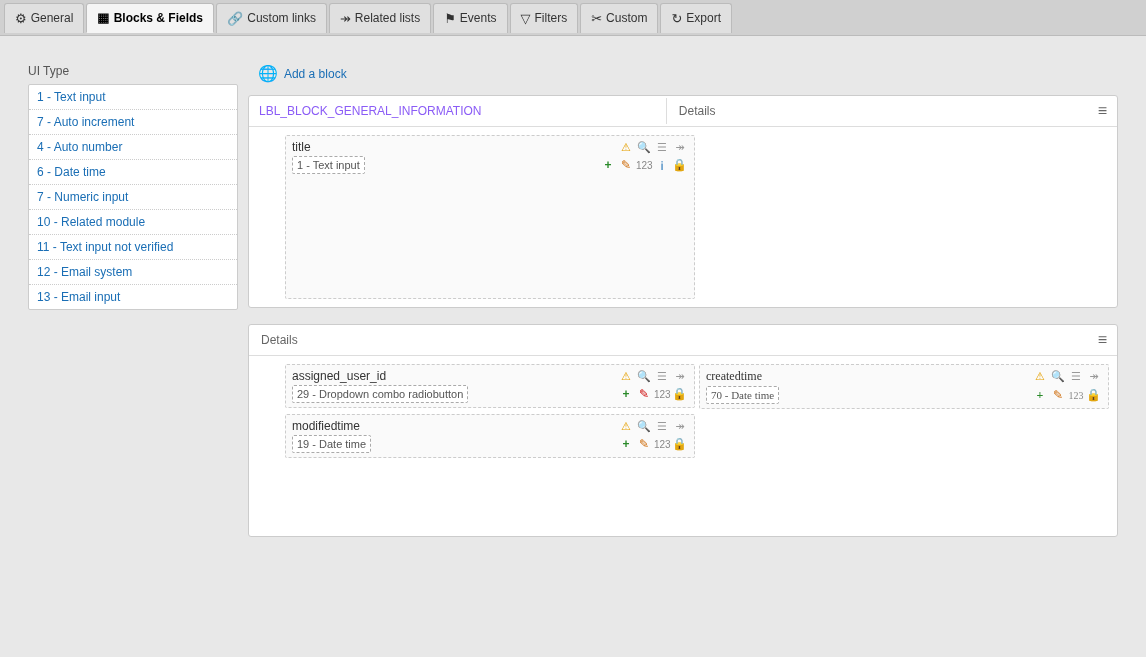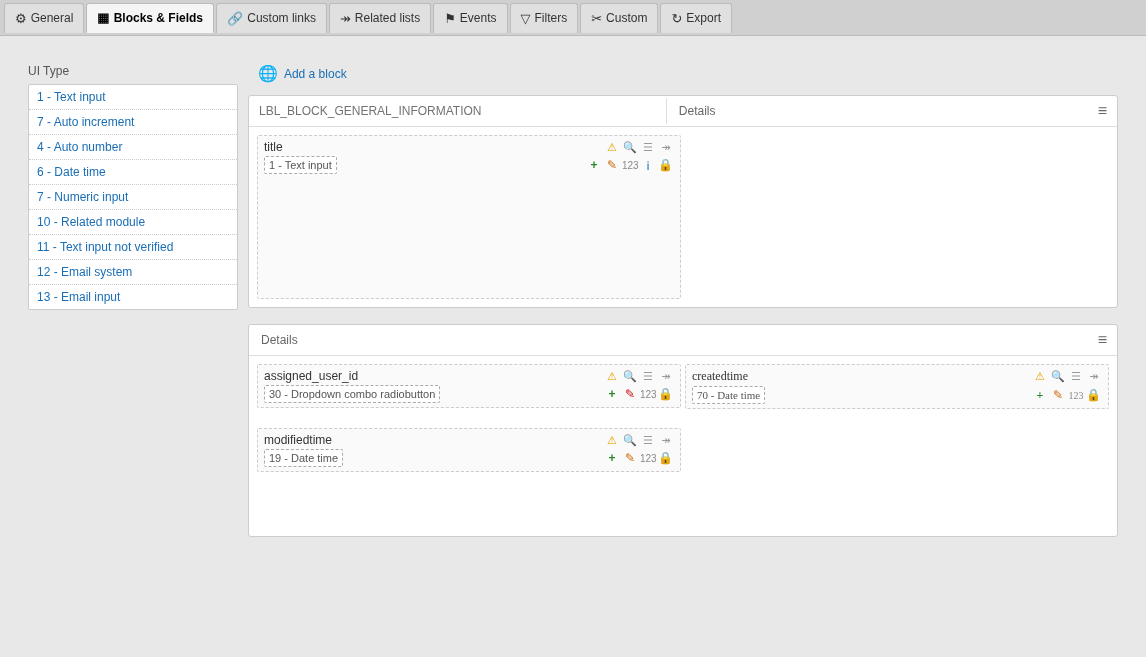--- a/index.html
+++ b/index.html
@@ -101,21 +101,21 @@
       align-items: center;
       border-bottom: 1px solid #ddd;
       padding: 0;
     }
     .block-title-input {
       flex: 1;
       border: none;
       border-right: 1px solid #ddd;
       padding: 6px 10px;
       font-size: 12px;
-      color: #737373;
+      color: #8b5cf6;
       background: transparent;
       outline: none;
     }
     .block-details {
       padding: 6px 12px;
       font-size: 12px;
       color: #666;
       flex: 1;
     }
     .block-menu-icon {
@@ -125,20 +125,21 @@
       font-size: 16px;
     }
 
     
     .block-body {
       display: grid;
       grid-template-columns: 1fr 1fr;
       padding: 8px;
       gap: 4px;
       min-height: 180px;
+      margin-left: 28px;
     }
 
     
     .field-item {
       border: 1px dashed #ccc;
       border-radius: 2px;
       padding: 4px 6px;
       background: #fafafa;
     }
     .field-header {
@@ -291,34 +292,34 @@
       </div>
     </div>
 
     <div class="block-container">
       <div class="block-header">
         <span class="block-details">Details</span>
         <span class="block-menu-icon">≡</span>
       </div>
       <div class="block-body">
 
-        <div style="display:flex;flex-direction:column;gap:20px;">
+        <div style="display:flex;flex-direction:column;gap:6px;">
 
           <div class="field-item">
             <div class="field-header">
               <span class="field-name">assigned_user_id</span>
               <div class="field-actions">
                 <span class="field-action-icon warning">⚠</span>
                 <span class="field-action-icon">🔍</span>
                 <span class="field-action-icon">☰</span>
                 <span class="field-action-icon">↠</span>
               </div>
             </div>
             <div class="field-subrow">
-              <span class="field-type-badge">30 - Dropdown combo radiobutton</span>
+              <span class="field-type-badge">29 - Dropdown combo radiobutton</span>
               <div class="field-bottom-actions">
                 <span class="fba-icon fba-plus">+</span>
                 <span class="fba-icon fba-edit" style="color:#cc0000;">✎</span>
                 <span class="fba-icon fba-num">123</span>
                 <span class="fba-icon fba-lock">🔒</span>
               </div>
             </div>
           </div>
 
           <div class="field-item">

